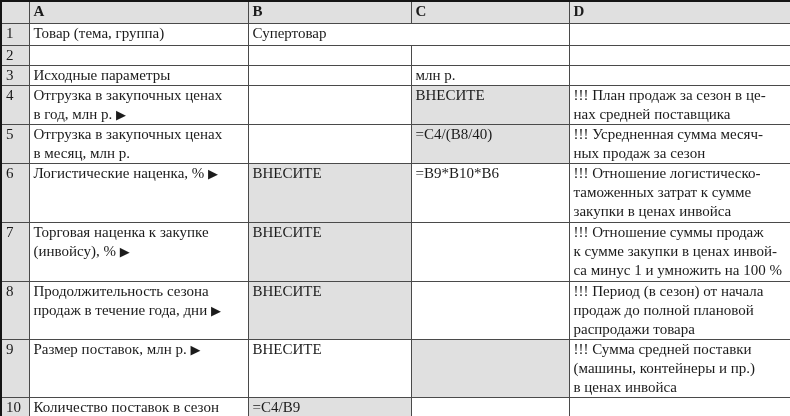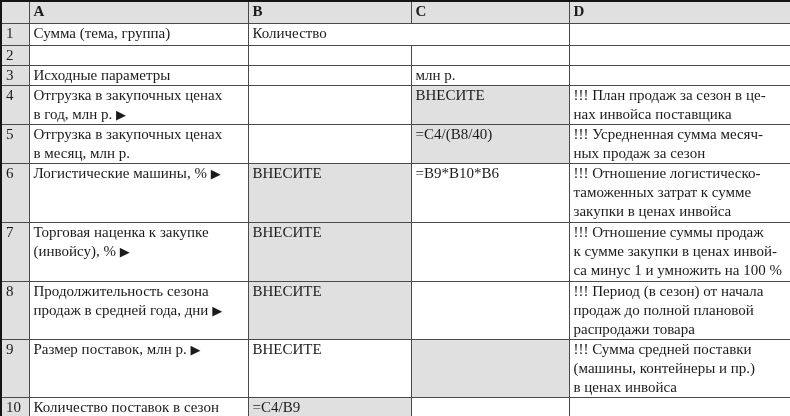--- a/index.html
+++ b/index.html
@@ -74,22 +74,22 @@
         <tr class="hdr">
       <th></th>
       <th>A</th>
       <th>B</th>
       <th>C</th>
       <th>D</th>
     </tr>
 
     <tr class="r1">
       <td class="num">1</td>
-      <td>Сумма (тема, группа)</td>
-      <td colspan="2">Количество</td>
+      <td>Товар (тема, группа)</td>
+      <td colspan="2">Супертовар</td>
       <td></td>
     </tr>
 
     <tr class="r2">
       <td class="num">2</td>
       <td></td>
       <td></td>
       <td></td>
       <td></td>
     </tr>
@@ -102,36 +102,36 @@
       <td></td>
     </tr>
 
     <tr class="r4">
       <td class="num">4</td>
       <td><span>Отгрузка в закупочных ценах
 в год, млн р. </span><span class="arr">▶</span></td>
       <td></td>
       <td class="shade">ВНЕСИТЕ</td>
       <td>!!! План продаж за сезон в це-
-нах инвойса поставщика</td>
+нах средней поставщика</td>
     </tr>
 
     <tr class="r5">
       <td class="num">5</td>
       <td>Отгрузка в закупочных ценах
 в месяц, млн р.</td>
       <td></td>
       <td class="shade">=C4/(B8/40)</td>
       <td>!!! Усредненная сумма месяч-
 ных продаж за сезон</td>
     </tr>
 
     <tr class="r6">
       <td class="num">6</td>
-      <td><span>Логистические машины, % </span><span class="arr">▶</span></td>
+      <td><span>Логистические наценка, % </span><span class="arr">▶</span></td>
       <td class="shade">ВНЕСИТЕ</td>
       <td>=B9*B10*B6</td>
       <td>!!! Отношение логистическо-
 таможенных затрат к сумме
 закупки в ценах инвойса</td>
     </tr>
 
     <tr class="r7">
       <td class="num">7</td>
       <td><span>Торговая наценка к закупке
@@ -139,21 +139,21 @@
       <td class="shade">ВНЕСИТЕ</td>
       <td></td>
       <td>!!! Отношение суммы продаж
 к сумме закупки в ценах инвой-
 са минус 1 и умножить на 100 %</td>
     </tr>
 
     <tr class="r8">
       <td class="num">8</td>
       <td><span>Продолжительность сезона
-продаж в средней года, дни </span><span class="arr">▶</span></td>
+продаж в течение года, дни </span><span class="arr">▶</span></td>
       <td class="shade">ВНЕСИТЕ</td>
       <td></td>
       <td>!!! Период (в сезон) от начала
 продаж до полной плановой
 распродажи товара</td>
     </tr>
 
     <tr class="r9">
       <td class="num">9</td>
       <td><span>Размер поставок, млн р. </span><span class="arr">▶</span></td>

